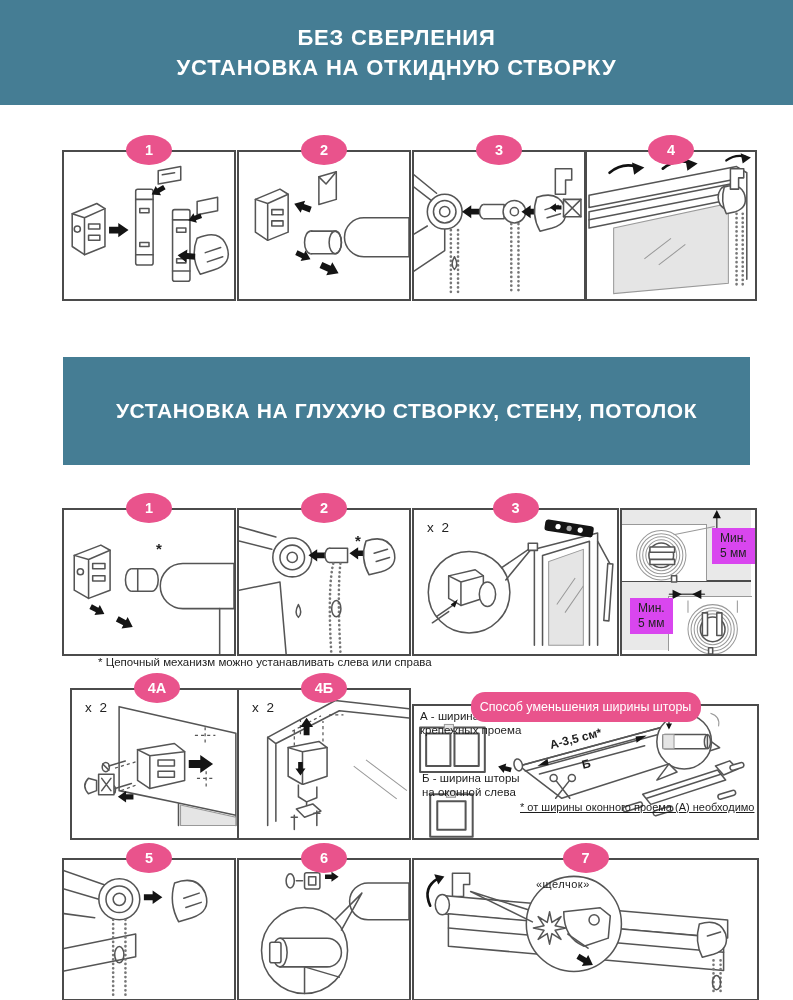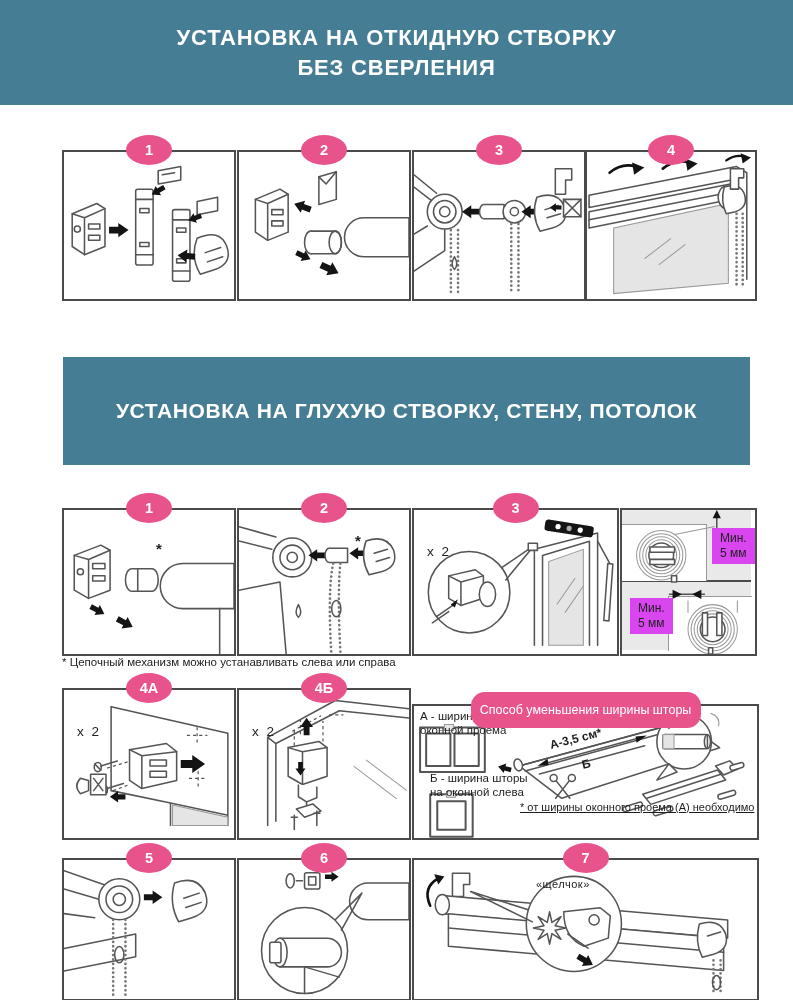--- a/index.html
+++ b/index.html
@@ -6,27 +6,27 @@
   .page{position:relative;width:793px;height:1000px;background:#fff;overflow:hidden;
         font-family:"Liberation Sans","DejaVu Sans",sans-serif;color:#222;}
   .banner{position:absolute;background:var(--teal,#457D94);color:#fff;display:flex;flex-direction:column;
           align-items:center;justify-content:center;text-align:center;font-weight:bold;}
   #banner1{left:0;top:0;width:793px;height:105px;font-size:22px;line-height:30px;letter-spacing:.8px;}
   #banner2{left:63px;top:357px;width:687px;height:108px;font-size:21px;line-height:30px;letter-spacing:.6px;}
   .stepbox{position:absolute;background:#fff;border:2px solid var(--border,#4B4B4B);}
   .badge{position:absolute;left:50%;top:-17px;transform:translateX(-50%);width:46px;height:30px;border-radius:50%;
          background:var(--pink,#E9538C);color:#fff;font-weight:bold;font-size:14.5px;
          display:flex;align-items:center;justify-content:center;z-index:3;}
-  .pill{position:absolute;left:50%;top:-14px;transform:translateX(-50%);width:230px;height:36px;border-radius:14px;
+  .pill{position:absolute;left:50%;top:-14px;transform:translateX(-50%);width:230px;height:30px;border-radius:14px;
         background:var(--pink,#E9538C);color:#fff;font-size:12.5px;display:flex;align-items:center;
         justify-content:center;z-index:3;white-space:nowrap;}
   .fig{position:absolute;left:0;top:0;width:100%;height:100%;}
-  .count{position:absolute;left:13px;top:10px;font-size:13.5px;letter-spacing:2px;color:#222;z-index:2;margin-top:24px;}
+  .count{position:absolute;left:13px;top:10px;font-size:13.5px;letter-spacing:2px;color:#222;z-index:2;}
   .note{position:absolute;font-size:15px;font-weight:bold;color:#222;z-index:2;}
-  .footnote{position:absolute;font-size:11.5px;color:#222;}
+  .footnote{position:absolute;font-size:11.5px;color:#222;margin-left:36px;}
   .panel{position:absolute;background:var(--panel,#E9E9E9);}
   .white-inset{position:absolute;background:#fff;}
   .mlabel{position:absolute;background:#d946ef;padding:3px 8px;font-size:12px;line-height:15px;color:#222;z-index:2;}
   .t3{position:absolute;font-size:11.5px;line-height:13.5px;color:#1d1d1d;z-index:2;}
   .t3small{position:absolute;font-size:11px;line-height:14.5px;color:#1d1d1d;z-index:2;text-decoration:underline;}
   .rot{position:absolute;font-size:12px;font-weight:bold;color:#1d1d1d;transform:rotate(-14deg);
        transform-origin:left center;z-index:2;white-space:nowrap;}
   .click-label{position:absolute;font-size:11px;letter-spacing:.5px;color:#222;z-index:2;}
   
   .ln{stroke:#555;fill:none;stroke-width:1.5;stroke-linecap:round;stroke-linejoin:round;}
@@ -42,22 +42,22 @@
 
 <svg width="0" height="0" style="position:absolute" aria-hidden="true">
   <defs>
     <path id="arw" d="M0,-3.2 H9 V-7 L19,0 9,7 V3.2 H0 Z"></path>
   </defs>
 </svg>
 
 <div class="page">
 
   <header class="banner" id="banner1">
+    <div>БЕЗ СВЕРЛЕНИЯ</div>
     <div>УСТАНОВКА НА ОТКИДНУЮ СТВОРКУ</div>
-    <div>БЕЗ СВЕРЛЕНИЯ</div>
   </header>
 
   <div class="stepbox" style="left:62px;top:150px;width:170px;height:147px">
     <span class="badge">1</span>
     <svg class="fig" viewBox="0 0 166 143">
       <path class="fw" d="M8,60 L32,50 40,55 40,92 20,100 8,92 Z"></path>
         <path class="ln" d="M20,100 V64 L8,60 M20,64 L40,55"></path>
       <rect class="fw" x="24" y="70" width="11" height="5"></rect>
         <rect class="fw" x="24" y="81" width="11" height="5"></rect>
         <circle class="ln" cx="13" cy="75" r="3"></circle>
@@ -253,21 +253,21 @@
       <div>5 мм</div>
     </div>
     <div class="mlabel" style="left:8px;top:88px">
       <div>Мин.</div>
       <div>5 мм</div>
     </div>
   </div>
 
   <div class="footnote" style="left:62px;top:656px">* Цепочный механизм можно устанавливать слева или справа</div>
 
-  <div class="stepbox" style="left:62px;top:688px;width:170px;height:148px">
+  <div class="stepbox" style="left:70px;top:688px;width:170px;height:148px">
     <span class="badge">4А</span>
     <span class="count">x 2</span>
     <svg class="fig" viewBox="0 0 166 144">
       <path class="ln" d="M46,16 L160,42 M46,16 V98 M160,42 V132 M46,98 L104,110 L160,122 M104,110 V132"></path>
       <polygon class="gry" points="106,112 160,124 160,132 106,132"></polygon>
       <path class="fw" d="M64,58 L100,52 110,60 110,88 76,96 64,88 Z"></path>
         <path class="ln" d="M76,96 V64 L64,58 M76,64 L110,60"></path>
       <rect class="fw" x="84" y="68" width="16" height="6"></rect>
         <rect class="fw" x="84" y="79" width="16" height="6"></rect>
       <g class="ln">
@@ -350,23 +350,23 @@
       <path class="fw" d="M298,58 l14,-5 8,8 -14,6 z"></path>
       <g class="fw">
         <rect x="206" y="96" width="20" height="5" rx="2.5" transform="rotate(-17 216 98)"></rect>
         <rect x="236" y="100" width="20" height="5" rx="2.5" transform="rotate(-17 246 102)"></rect>
         <rect x="300" y="84" width="18" height="5" rx="2.5" transform="rotate(-17 309 86)"></rect>
         <rect x="312" y="56" width="14" height="5" rx="2.5" transform="rotate(-17 319 58)"></rect>
       </g>
     </svg>
     <div class="t3" style="left:6px;top:4px">
       <div>А - ширина</div>
-      <div>оконной проема</div>
+      <div>крепежных проема</div>
     </div>
-    <div class="t3" style="left:16px;top:66px">
+    <div class="t3" style="left:8px;top:66px">
       <div>Б - ширина шторы</div>
       <div>на оконной слева</div>
     </div>
     <span class="rot" style="left:136px;top:32px">А-3,5 см*</span>
     <span class="rot" style="left:168px;top:52px">Б</span>
     <span class="t3" style="left:258px;top:-4px;font-weight:bold">5 мм</span>
     <div class="t3small" style="left:106px;top:94px">
       <div>* от ширины оконного проема (А) необходимо</div>
     </div>
   </div>

